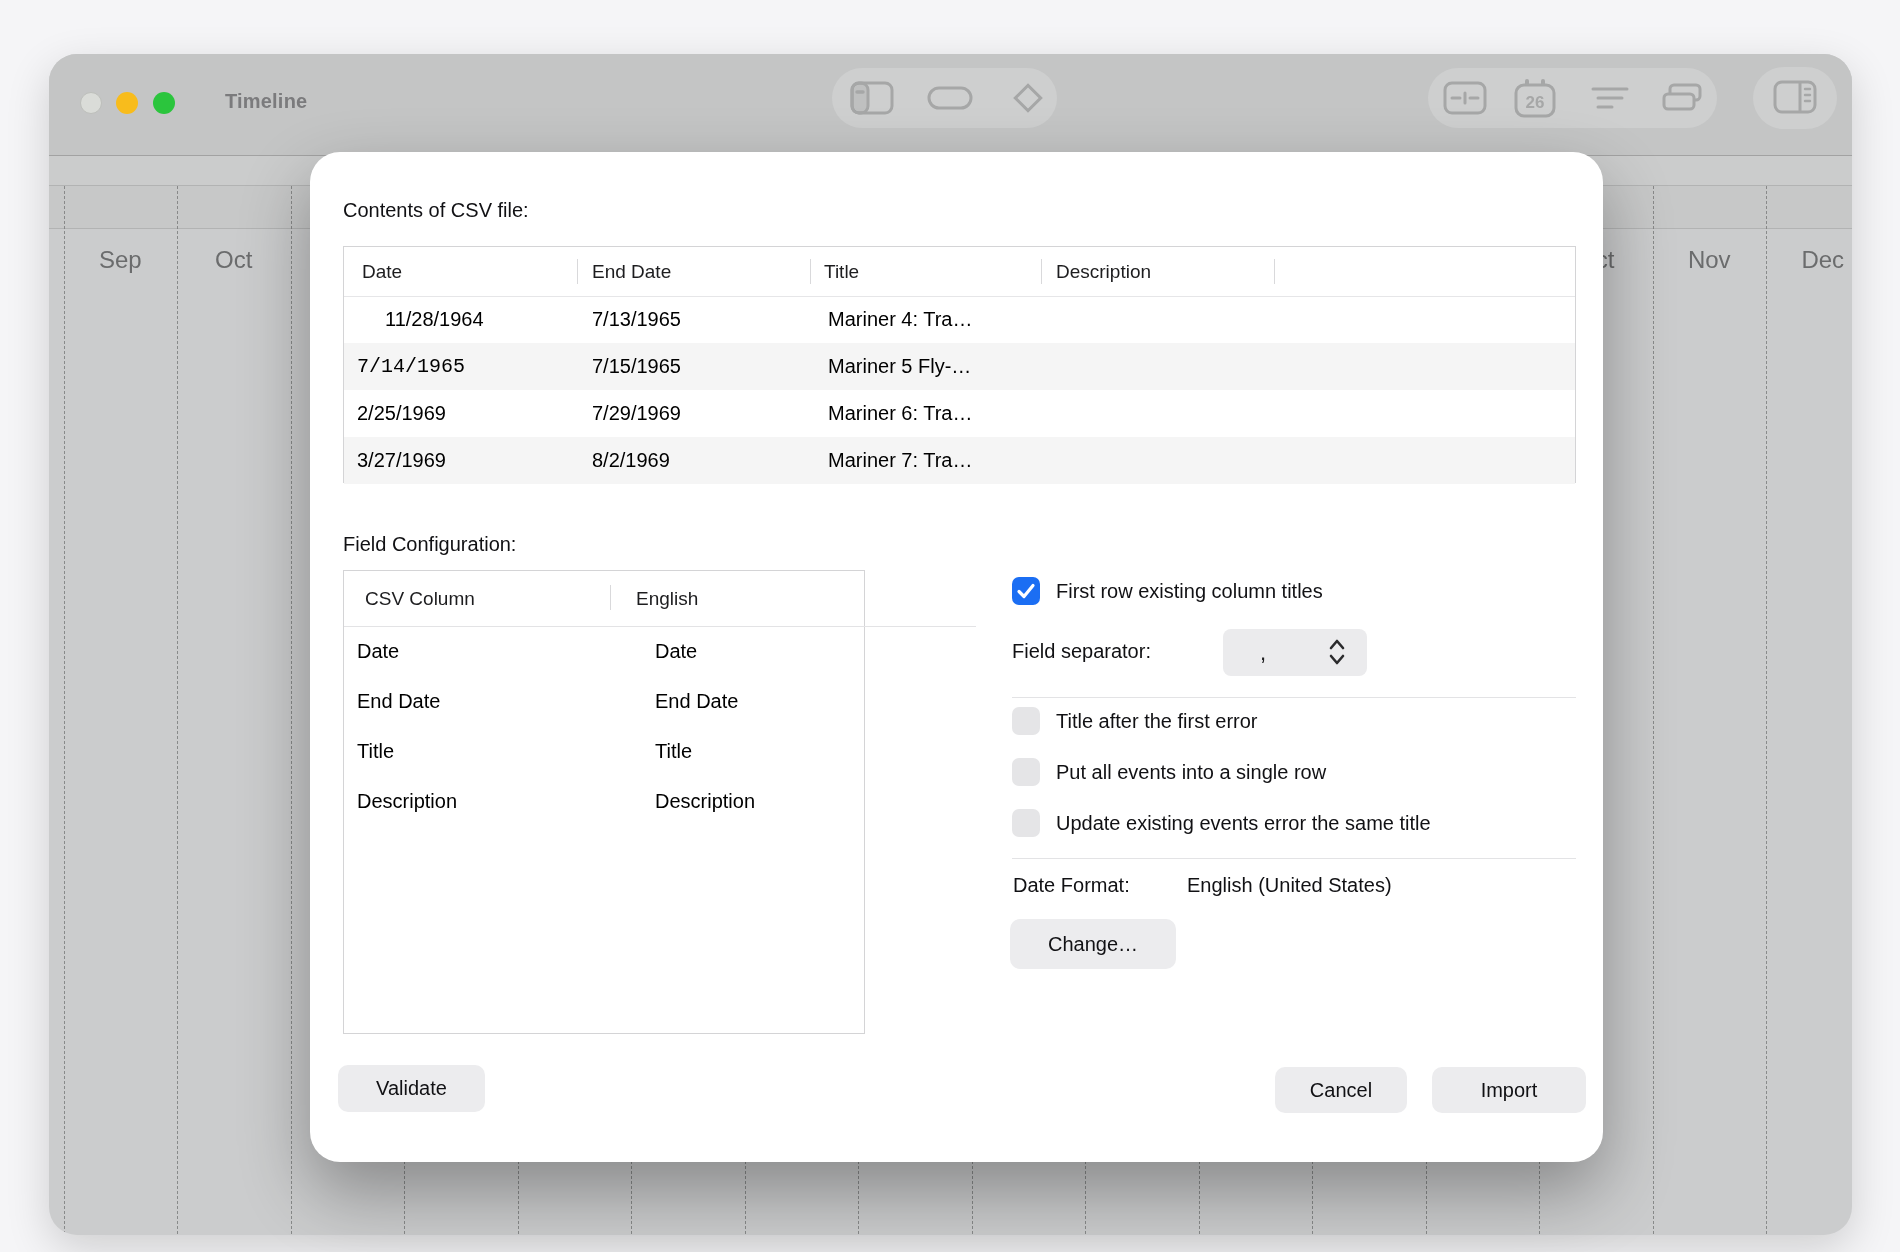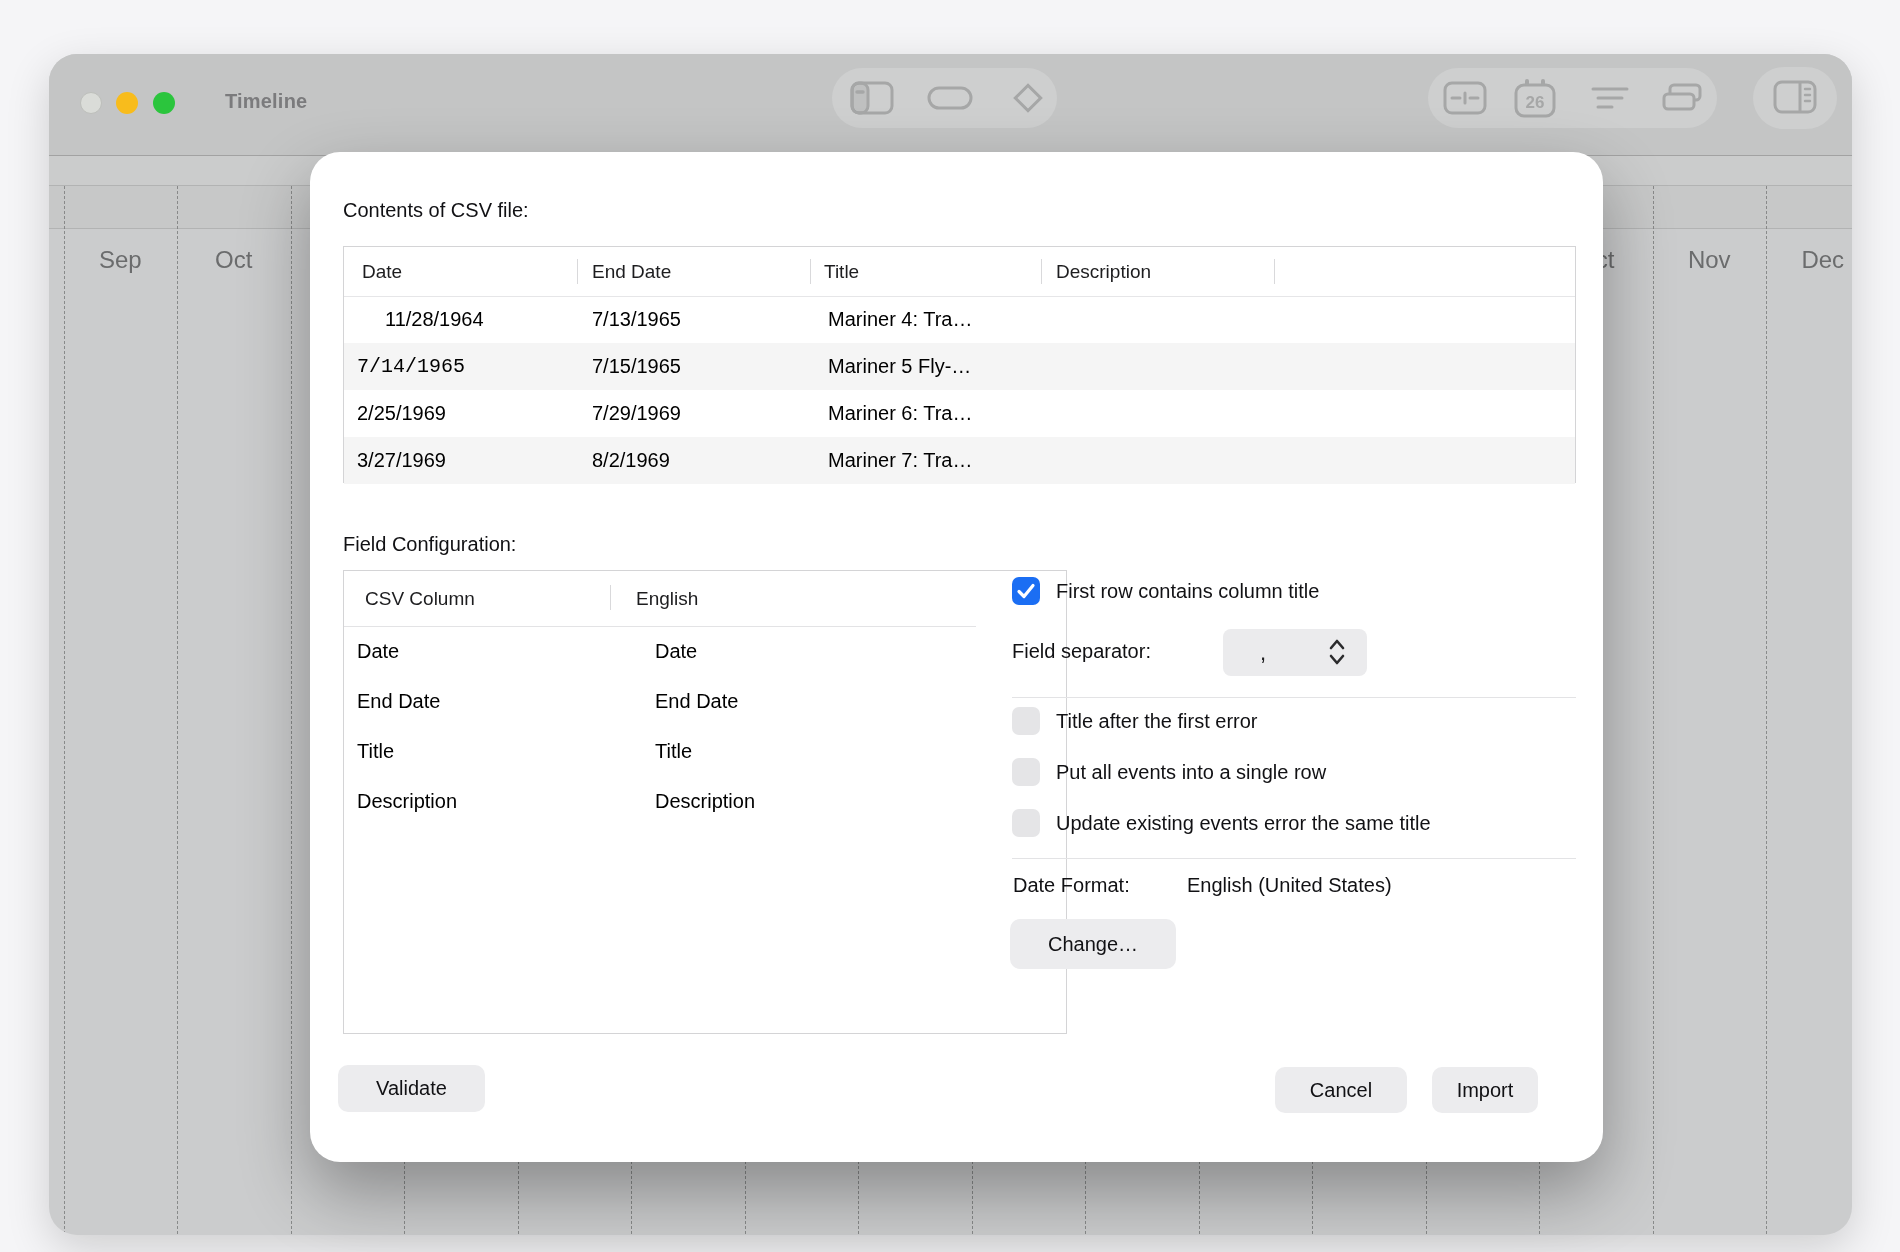--- a/index.html
+++ b/index.html
@@ -48,21 +48,21 @@
   .dlabel{font-size:20px;color:#111114;line-height:26px;}
   .tbl{box-sizing:border-box;border:1px solid #d4d4d6;background:#fff;}
   .csv-table{left:33px;top:94px;width:1233px;height:237px;}
   .csv-head{left:0;top:0;width:1231px;height:49px;border-bottom:1px solid #e6e6e8;background:#fff;}
   .hcell{top:12px;font-size:19px;color:#1d1d1f;line-height:26px;}
   .hsep{top:12px;width:1px;height:25px;background:#d9d9db;}
   .csv-row{left:0;width:1231px;height:47px;}
   .csv-row.alt{background:#f5f5f5;}
   .ccell{top:10px;font-size:20px;color:#000;line-height:27px;}
 
-  .map-table{left:33px;top:418px;width:724px;height:464px;}
+  .map-table{left:33px;top:418px;width:522px;height:464px;}
   .map-head{left:0;top:0;width:632px;height:55px;border-bottom:1px solid #e3e3e5;}
   .map-row{height:50px;}
   .mcell{font-size:20px;color:#000;line-height:27px;}
 
   .sepline{height:1px;background:#e3e3e5;}
 
   .checkbox{width:28px;height:28px;border-radius:7px;box-sizing:border-box;}
   .cb-on{background:#1b6ef3;}
   .cb-off{background:#e5e5e7;}
   .cb-label{font-size:20px;color:#111114;line-height:26px;}
@@ -256,21 +256,21 @@
       <span class="abs mcell" style="left:13px;top:12px;">Description</span>
       <span class="abs mcell" style="left:311px;top:12px;">Description</span>
     </div>
   </div>
 
   <span class="abs checkbox cb-on" style="left:702px;top:425px;">
     <svg width="28" height="28" viewBox="0 0 28 28">
       <path d="M7 14.5 L12 19.5 L21 8.5" fill="none" stroke="#ffffff" stroke-width="3.2" stroke-linecap="round" stroke-linejoin="round"></path>
     </svg>
   </span>
-  <span class="abs cb-label" style="left:746px;top:426px;">First row contains column title</span>
+  <span class="abs cb-label" style="left:746px;top:426px;">First row existing column titles</span>
 
   <span class="abs dlabel" style="left:702px;top:486px;">Field separator:</span>
   <button class="abs popup"></button>
   <span class="abs popup-val">,</span>
   <span class="abs" style="left:1016px;top:485px;">
     <svg width="22" height="30" viewBox="0 0 22 30">
       <path d="M5 11 L11 4 L17 11" fill="none" stroke="#2b2b2d" stroke-width="2.6" stroke-linecap="round" stroke-linejoin="round"></path>
       <path d="M5 19 L11 26 L17 19" fill="none" stroke="#2b2b2d" stroke-width="2.6" stroke-linecap="round" stroke-linejoin="round"></path>
     </svg>
   </span>
@@ -288,14 +288,14 @@
 
   <div class="abs sepline" style="left:702px;top:706px;width:564px;"></div>
 
   <span class="abs dlabel" style="left:703px;top:720px;">Date Format:</span>
   <span class="abs dlabel" style="left:877px;top:720px;">English (United States)</span>
 
   <button class="abs btn" style="left:700px;top:767px;width:166px;height:50px;">Change…</button>
 
   <button class="abs btn" style="left:28px;top:913px;width:147px;height:47px;">Validate</button>
   <button class="abs btn" style="left:965px;top:915px;width:132px;height:46px;">Cancel</button>
-  <button class="abs btn" style="left:1122px;top:915px;width:106px;height:46px;">Import</button>
+  <button class="abs btn" style="left:1122px;top:915px;width:154px;height:46px;">Import</button>
 </div>
 
 </body></html>

